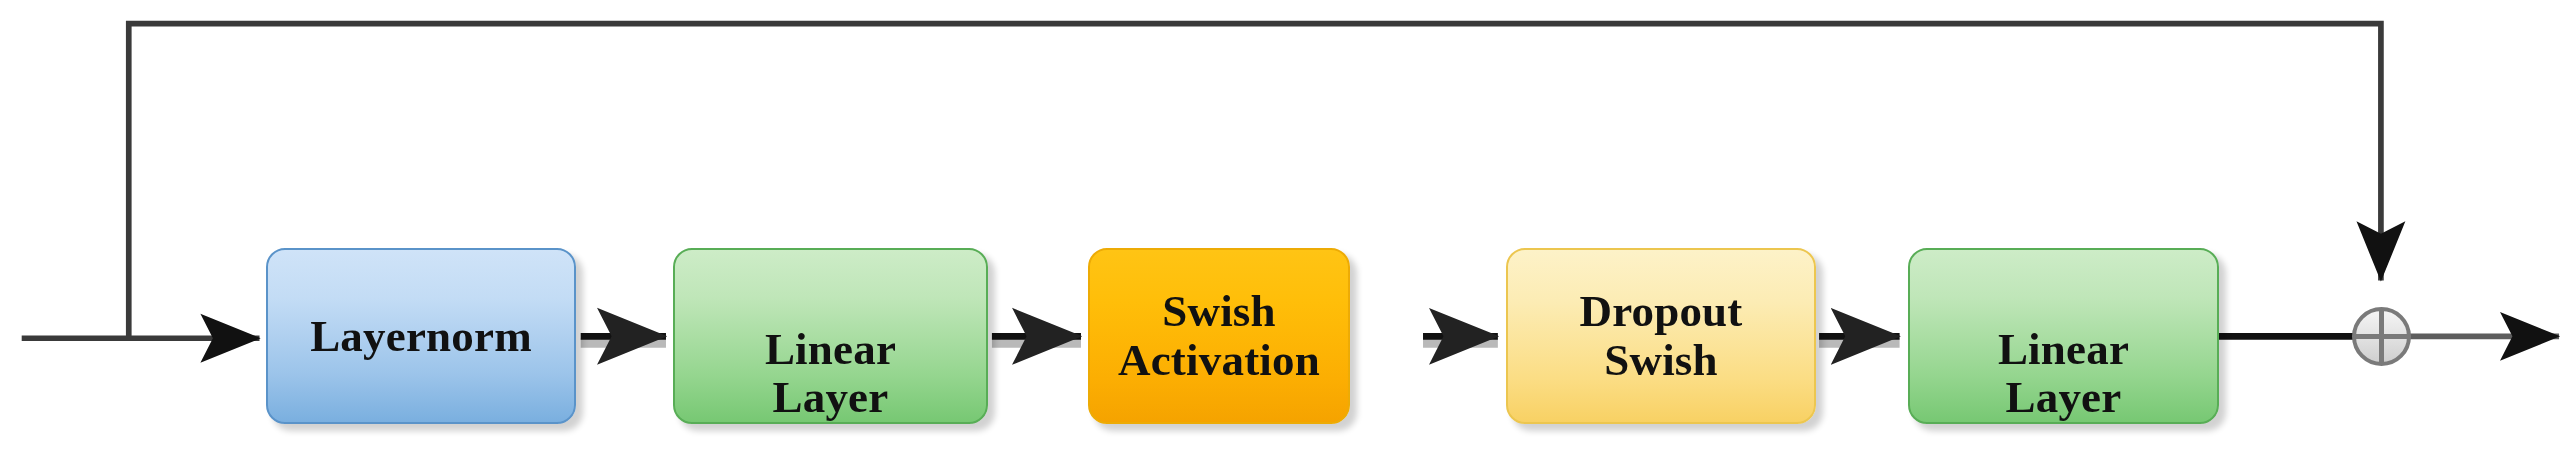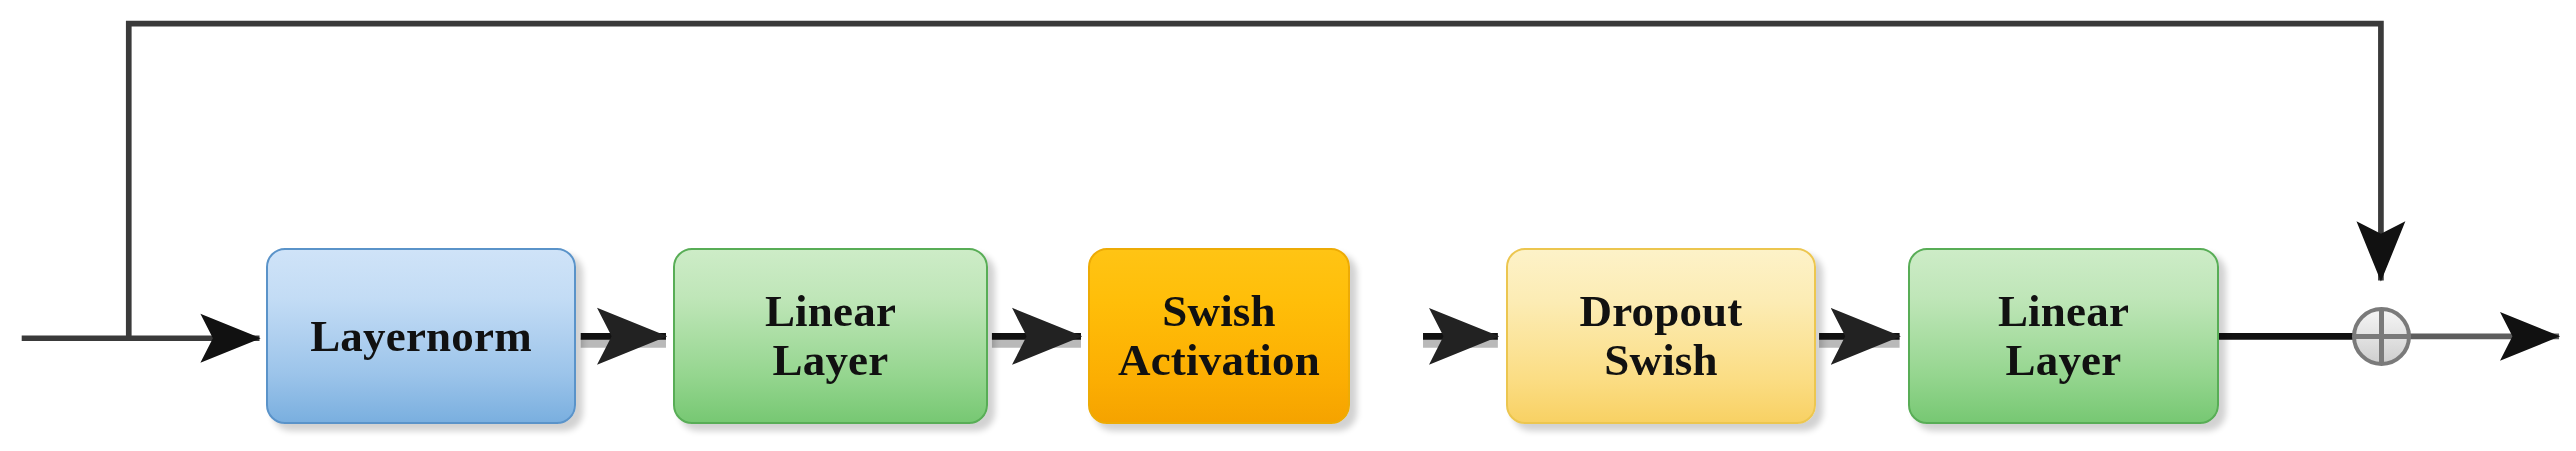--- a/index.html
+++ b/index.html
@@ -50,20 +50,21 @@
     padding: 0 7.6px;
   }
   
   .node.blue {
     background: linear-gradient(to bottom, #cfe3f8 0%, #c3dcf5 28%, #9cc4ea 72%, #7aafdf 100%);
     border-color: #5a93c9;
   }
   .node.green {
     background: linear-gradient(to bottom, #cdecc7 0%, #bfe6b8 28%, #96d690 72%, #77c873 100%);
     border-color: #58ad56;
+    align-items: flex-end;
   }
   .node.orange {
     background: linear-gradient(to bottom, #ffc414 0%, #ffbe09 30%, #fcae02 75%, #f5a300 100%);
     border-color: #edab05;
   }
   .node.gold {
     background: linear-gradient(to bottom, #fdf2c8 0%, #fcecb4 30%, #fbdd84 75%, #f8d164 100%);
     border-color: #ecc64f;
   }
   .sum-node {

